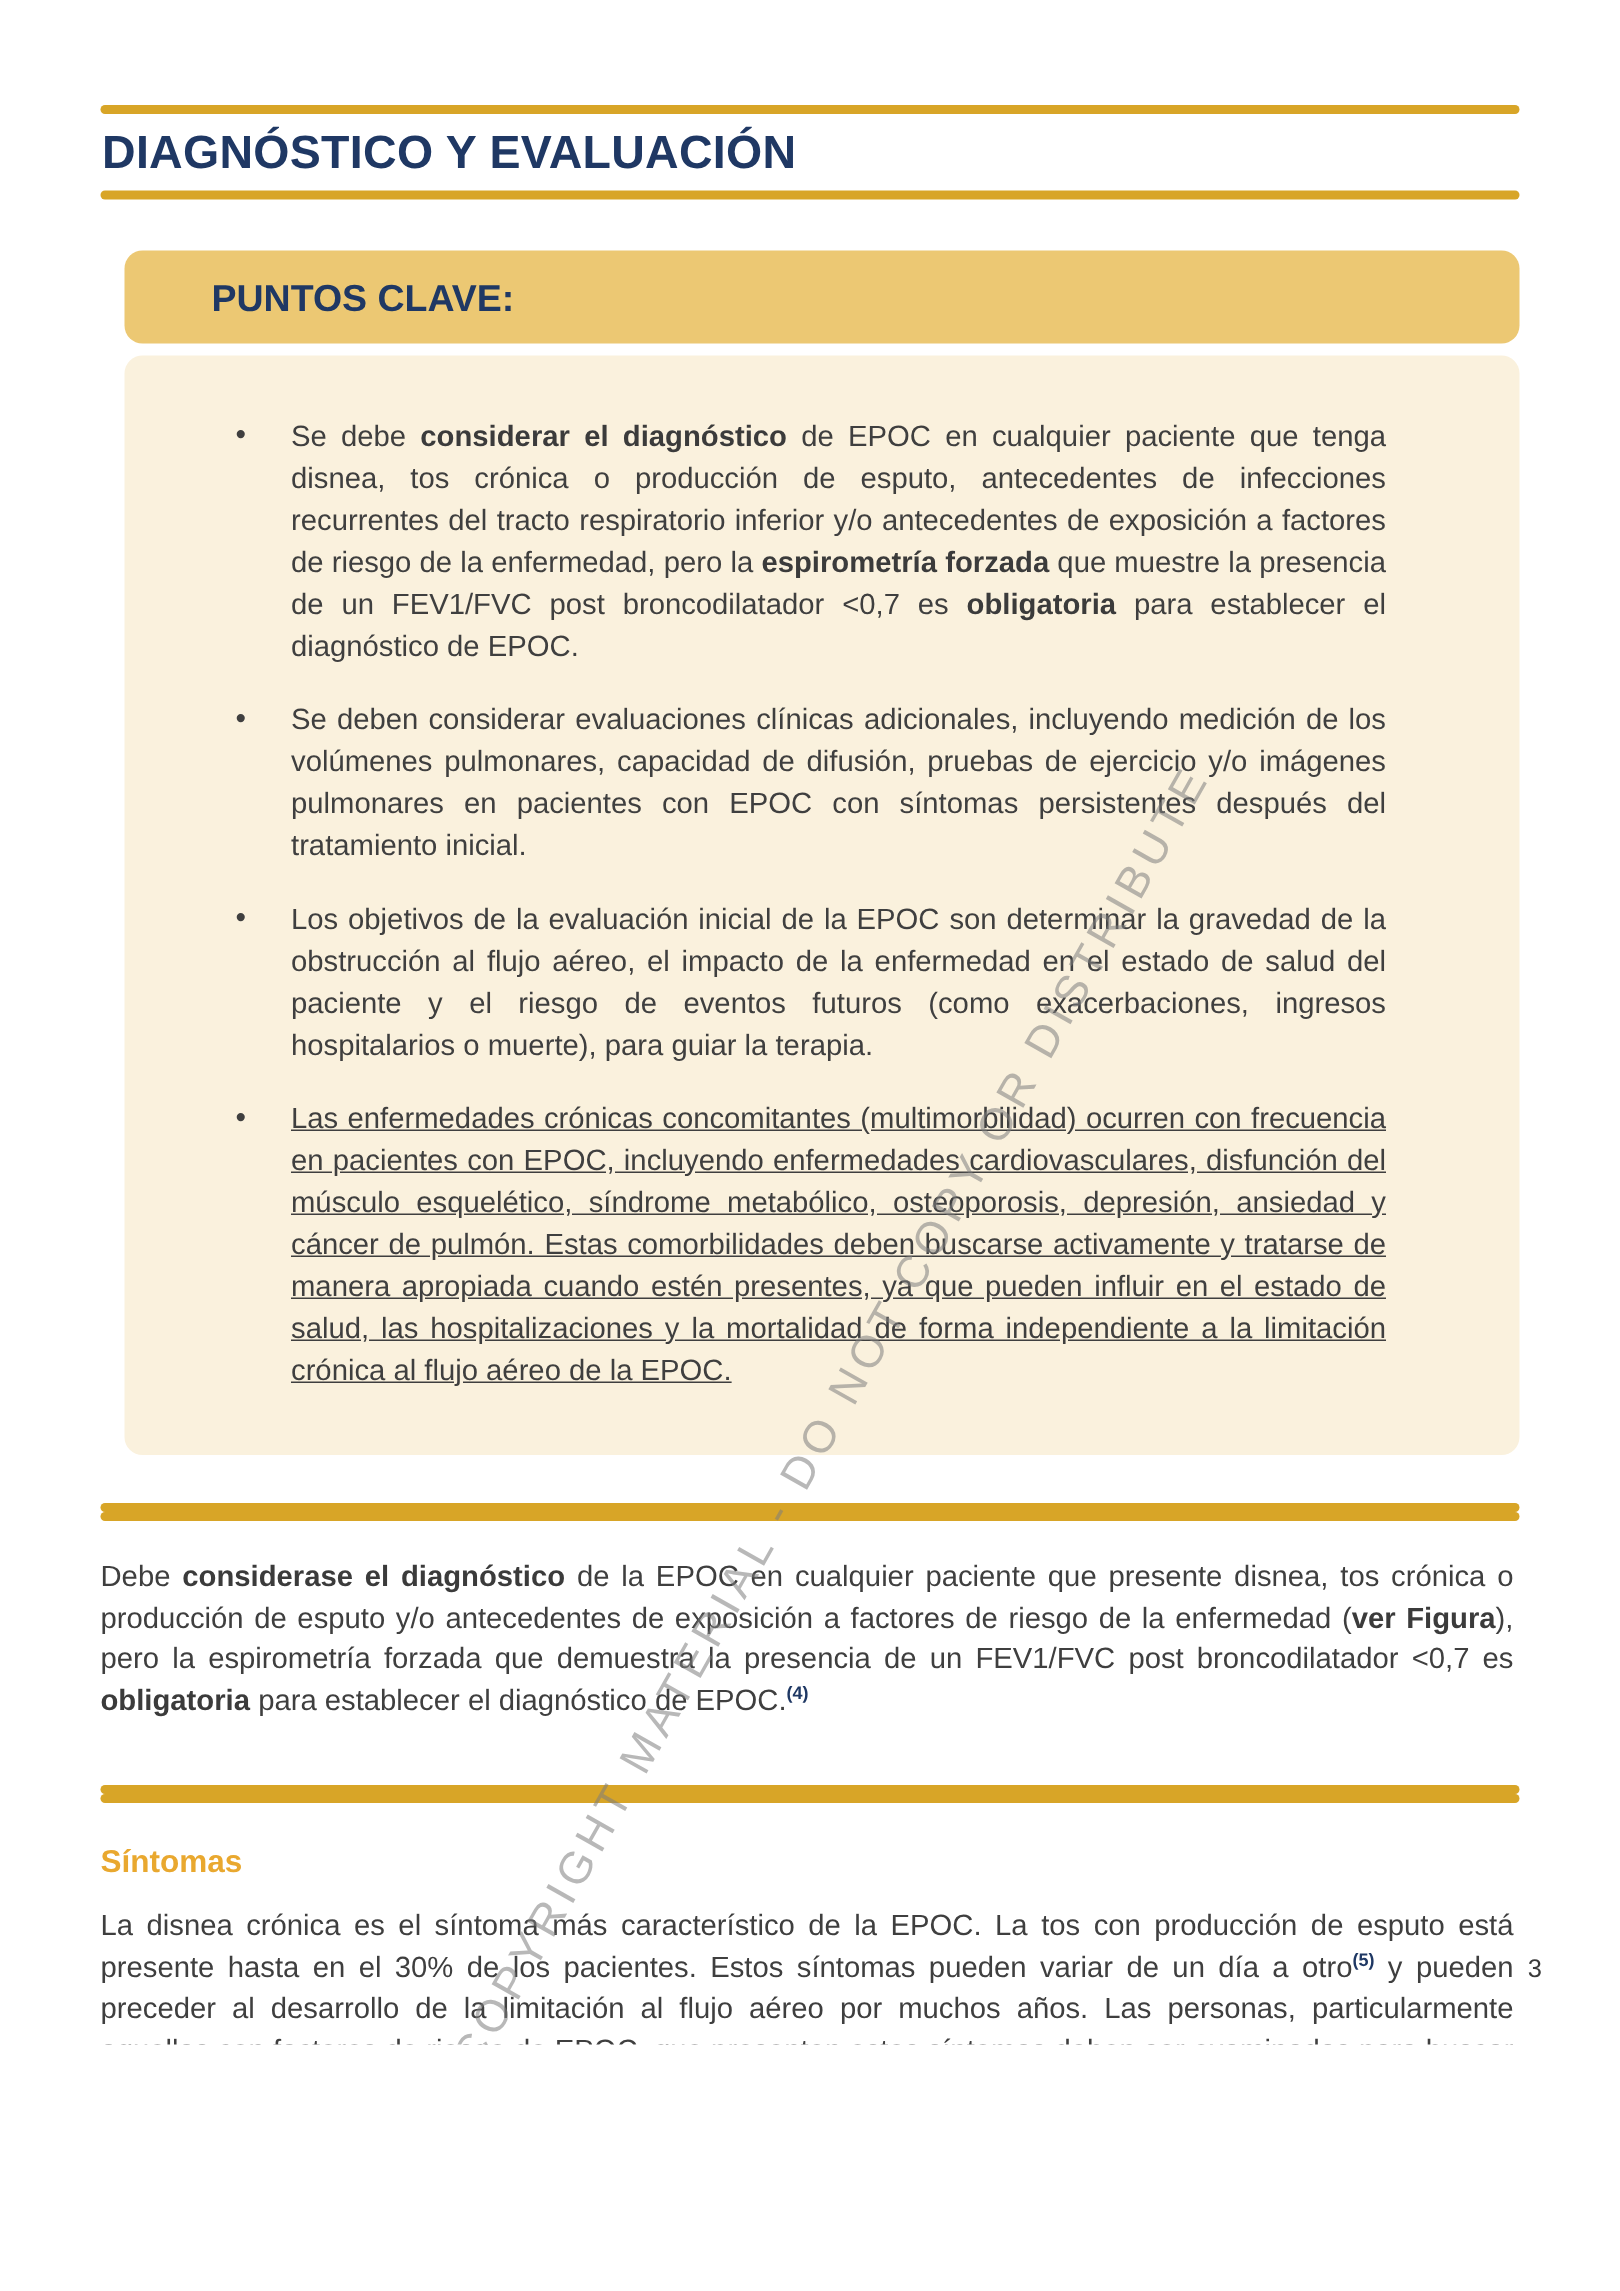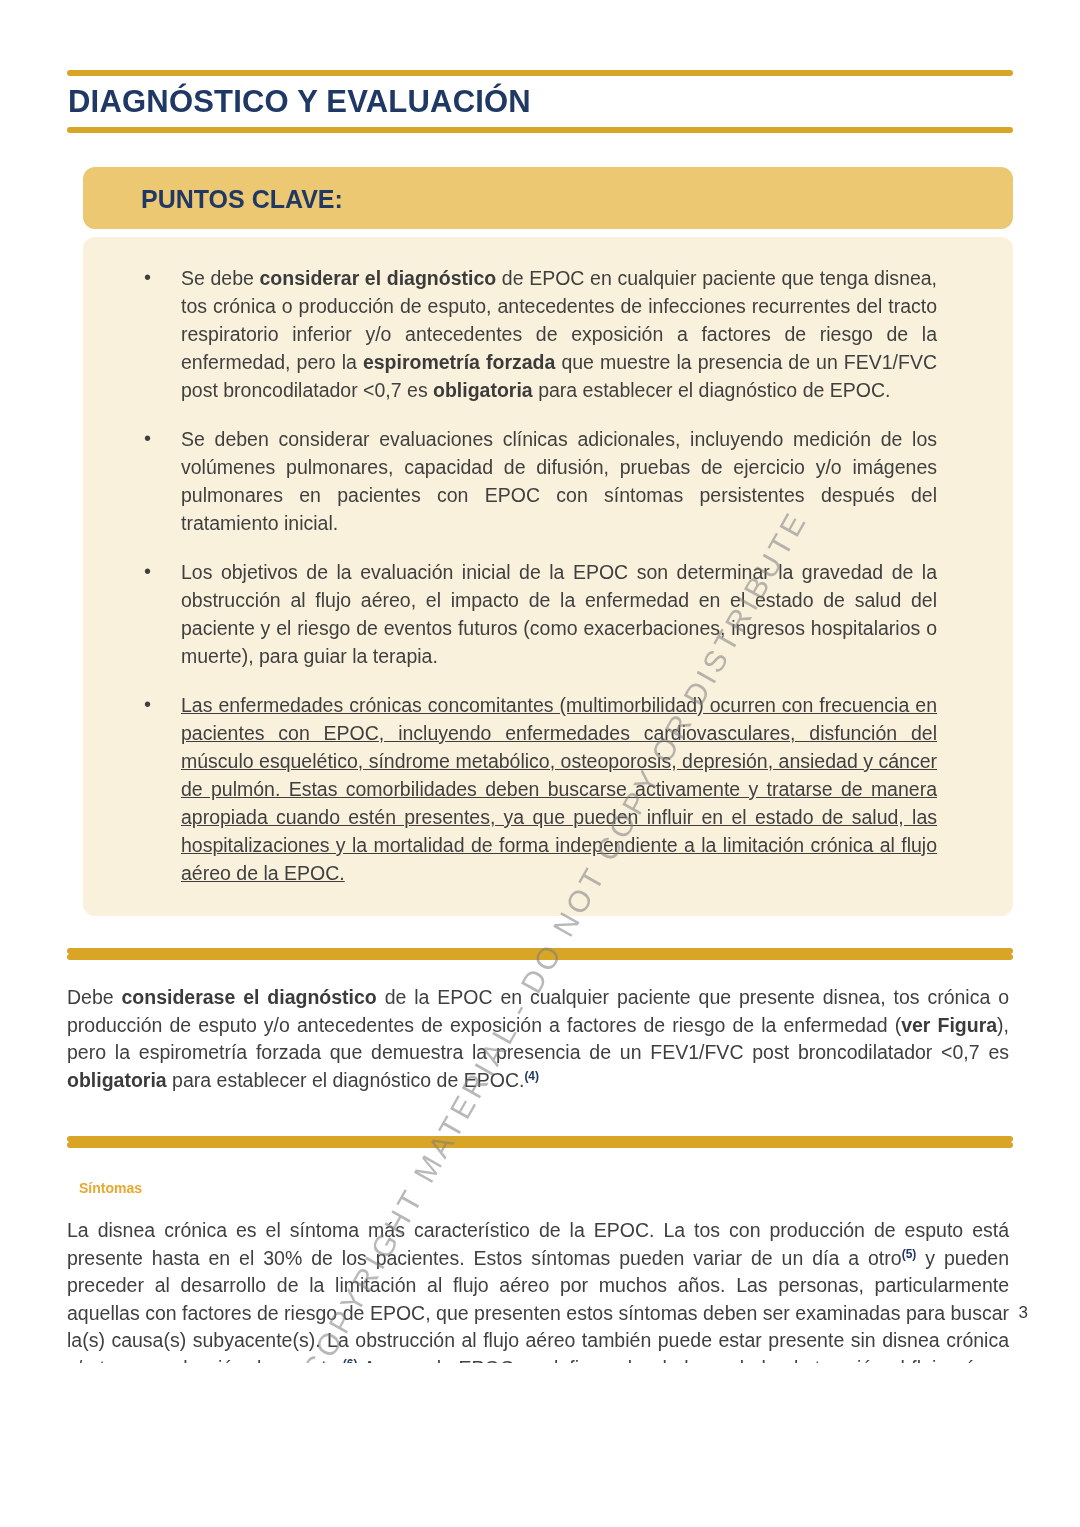--- a/index.html
+++ b/index.html
@@ -39,21 +39,21 @@
     font-size: 25px; line-height: 32px;
     font-weight: 700;
     color: #1f3864;
   }
   .kp-body {
     margin-top: 8px;
     background: #faf1dd;
     border-radius: 12px;
     padding: 27px 76px 29px 0;
   }
-  .kp-list { margin: 0; padding: 0; list-style: none; }
+  .kp-list { margin: 13px; padding: 0; list-style: none; }
   .kp-list li {
     position: relative;
     margin-left: 98px;
     margin-bottom: 21px;
     font-size: 19.5px; line-height: 28px;
     text-align: justify;
   }
   .kp-list li:last-child { margin-bottom: 0; text-decoration: underline; }
   .kp-list li::before {
     content: "\2022";
@@ -77,22 +77,22 @@
 
   sup.ref {
     color: #1f3864;
     font-weight: 700;
     font-size: 12px;
     line-height: 0;
     vertical-align: super;
   }
 
   .symptoms-heading {
-    margin: 27px 0 0 12px;
-    font-size: 14px; line-height: 26px;
+    margin: 27px 0 0 0;
+    font-size: 21px; line-height: 26px;
     font-weight: 700;
     color: #e9a82f;
   }
   .symptoms-heading + .body-text { margin-top: 16px; }
 
   .watermark {
     position: absolute;
     left: 555px; top: 945px;
     transform: translate(-50%, -50%) rotate(-60.5deg);
     transform-origin: center;

